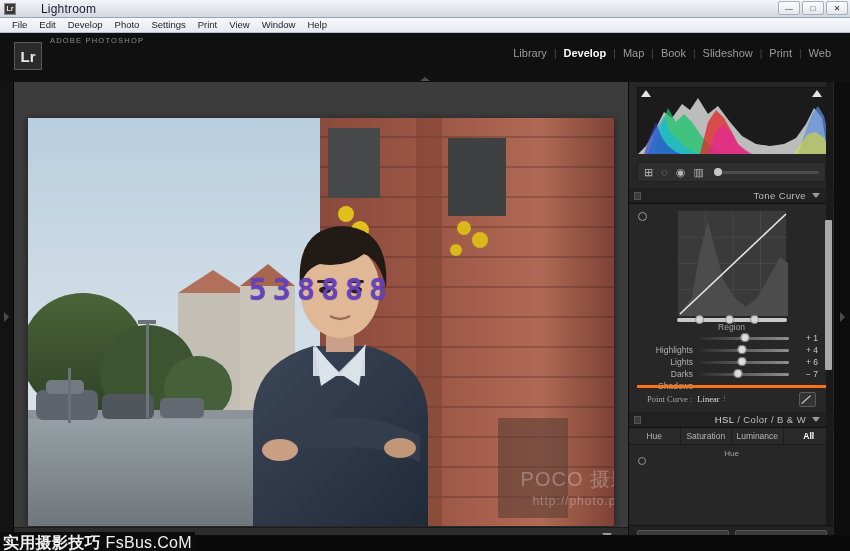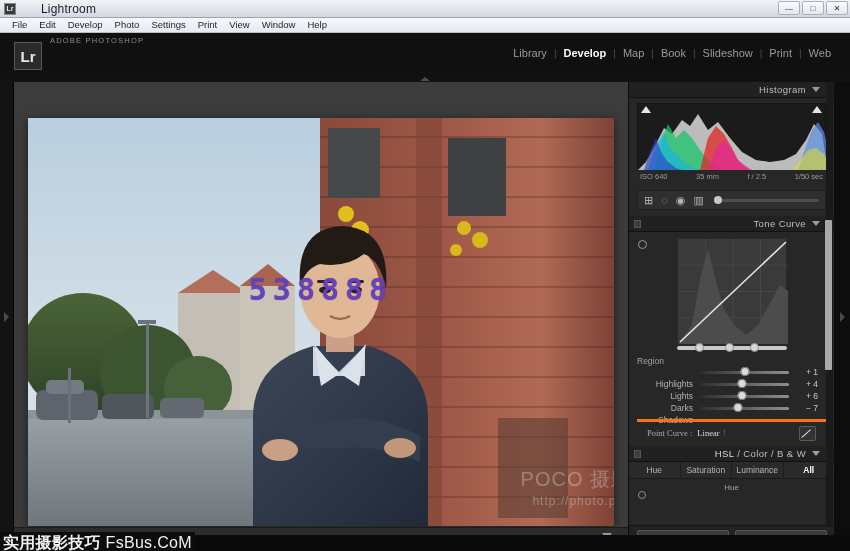--- a/index.html
+++ b/index.html
@@ -243,21 +243,21 @@
   .tc-rail {
     margin: 3px auto 0; width: 110px; height: 4px;
     background: #c9c9c9; border-radius: 2px; position: relative;
   }
   .tc-rail .h {
     position: absolute; top: -3px; width: 9px; height: 9px;
     border-radius: 50%; background: #d6d6d6; border: 1px solid #8e8e8e;
   }
 
   .region-label {
-    text-align: left; font-size: 8.5px; color: #a3a3a3; margin-top: 6px;
+    text-align: center; font-size: 8.5px; color: #a3a3a3; 
   }
   .slider-row {
     display: flex; align-items: center; padding: 1px 8px; height: 12px;
   }
   .sl-name { width: 48px; text-align: right; font-size: 8.5px; color: #b0b0b0; margin-top: 23px; }
   .sl-track {
     flex: 1; height: 3px; margin: 0 7px; border-radius: 2px; position: relative;
     background: linear-gradient(90deg,#2e2e2e,#8f8f8f);
   }
   .sl-track.grad-red {
@@ -518,44 +518,34 @@
       <div class="center-toolbar">
         <div class="tb-btn on">▭</div>
         <div class="tb-btn">Y|Y</div>
         <div class="tb-caret">▾</div>
         <div class="tb-right"></div>
       </div>
     </div>
 
     <div class="right-panel">
 
-      <div class="panel-head">
-        <span class="panel-title">Histogram</span>
-        <span class="panel-caret"></span>
-      </div>
       <div class="histo-body">
         <div class="histo">
           <svg width="190" height="66" viewBox="0 0 190 66" preserveAspectRatio="none">
             <polygon points="0,66 8,58 18,40 26,24 34,30 44,16 52,22 60,10 70,26 80,18 92,34 104,48 118,56 132,58 146,56 158,50 168,36 176,20 184,30 190,66" fill="#d8d8d8" opacity="0.85"></polygon>
             <polygon points="16,66 24,36 30,20 38,34 46,26 54,34 62,46 70,56 78,62 86,66" fill="#19c46b" opacity="0.75"></polygon>
             <polygon points="10,66 18,42 26,28 32,44 40,52 48,60 56,64 64,66" fill="#18b6d8" opacity="0.7"></polygon>
             <polygon points="6,66 12,48 18,34 24,50 30,58 38,64 44,66" fill="#2a44c8" opacity="0.65"></polygon>
             <polygon points="62,66 70,34 78,22 86,30 94,44 100,56 106,62 112,66" fill="#e02525" opacity="0.75"></polygon>
             <polygon points="70,66 78,44 86,36 94,46 100,56 108,62 114,66" fill="#e81fa6" opacity="0.6"></polygon>
             <polygon points="160,66 168,42 174,26 180,18 186,28 190,44 190,66" fill="#5b8fe0" opacity="0.7"></polygon>
             <polygon points="156,66 164,54 170,46 178,44 186,50 190,58 190,66" fill="#e8e020" opacity="0.55"></polygon>
           </svg>
           <div class="clip-tri clip-l"></div>
           <div class="clip-tri clip-r"></div>
-        </div>
-        <div class="exif">
-          <span>ISO 640</span>
-          <span>35 mm</span>
-          <span>f / 2.5</span>
-          <span>1/50 sec</span>
         </div>
       </div>
 
       <div class="toolstrip">
         <span class="tool-ic">⊞</span>
         <span class="tool-ic">◌</span>
         <span class="tool-ic">◉</span>
         <span class="tool-ic">▥</span>
         <span class="tool-slider">
           <span class="tool-knob"></span>

